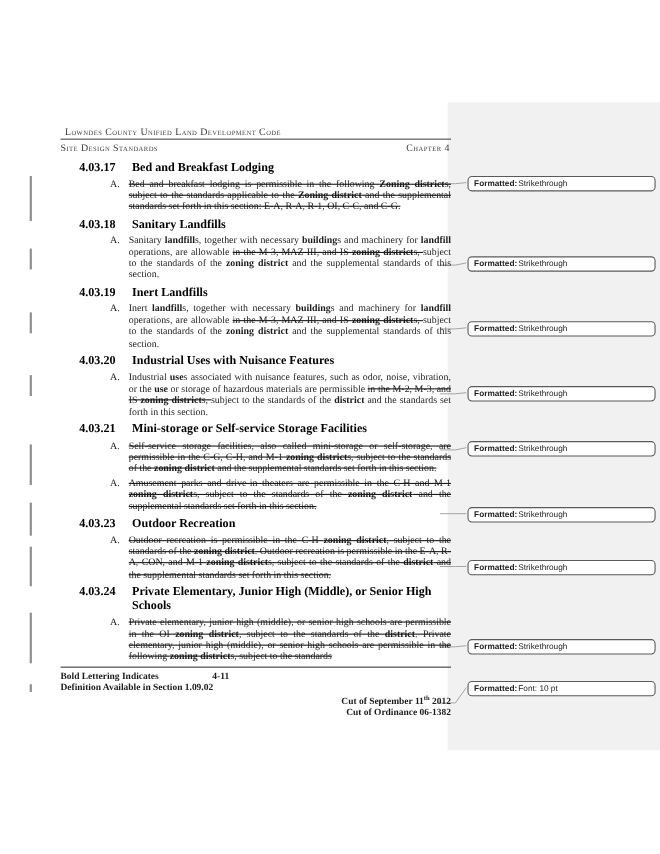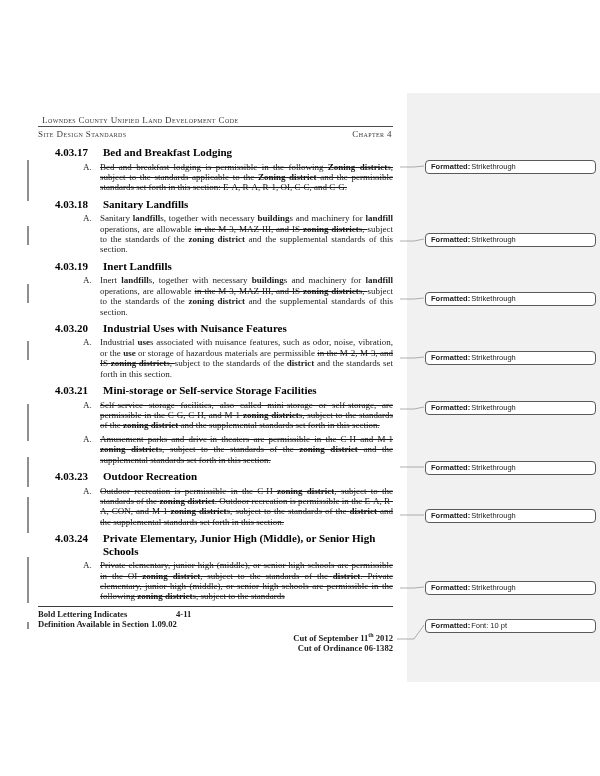--- a/index.html
+++ b/index.html
@@ -1,21 +1,21 @@
 <!DOCTYPE html>
 <html><head>
 <meta charset="utf-8">
 <style>
   html,body{margin:0;padding:0;background:#ffffff;}
   #screen{position:relative;width:600px;height:776px;background:#ffffff;overflow:hidden;
           font-family:"Liberation Serif",serif;color:#1b1b1b;}
   .markup-area{position:absolute;left:407px;top:93px;width:193px;height:589px;background:#f1f1f1;}
   #connectors{position:absolute;left:0;top:0;width:600px;height:776px;pointer-events:none;}
   .rev-bar{position:absolute;left:27px;width:2px;background:#8f8f8f;}
-  .page{position:absolute;left:38px;top:115px;width:355px;}
+  .page{position:absolute;left:55px;top:115px;width:355px;}
   
   .h1{font-variant:small-caps;font-size:9px;letter-spacing:.4px;color:#3a3a3a;padding-left:4px;}
   .hrule{border-top:1px solid #4c4c4c;margin:1px 0 2px 0;}
   .h2row{display:flex;justify-content:space-between;font-variant:small-caps;font-size:9px;
          letter-spacing:.4px;color:#3a3a3a;padding:0 1px 0 0;}
   
   #sections{margin-top:7px;}
   .section{margin-bottom:3px;}
   .sec-heading{display:flex;padding-left:17px;font-weight:bold;font-size:11px;color:#000;
                margin:5px 0 3px 0;line-height:12.5px;}
@@ -81,21 +81,21 @@
     </div>
 
     <div id="sections">
         <div class="section">
           <div class="sec-heading">
             <span class="sec-num">4.03.17</span>
             <span class="sec-title">Bed and Breakfast Lodging</span>
           </div>
           <div class="item">
             <span class="marker">A.</span>
-            <div class="ptext"><span class="st">Bed and breakfast lodging is permissible in the following </span><span class="b st">Zoning district</span><span class="st">s, subject to the standards applicable to the </span><span class="b st">Zoning district</span><span class="st"> and the permissible standards set forth in this section: E-A, R-A, R-1, OI, C-C, and C-G.</span></div>
+            <div class="ptext"><span class="st">Bed and breakfast lodging is permissible in the following </span><span class="b st">Zoning district</span><span class="st">s, subject to the standards applicable to the </span><span class="b st">Zoning district</span><span class="st"> and the supplemental standards set forth in this section: E-A, R-A, R-1, OI, C-C, and C-G.</span></div>
           </div>
         </div>
         <div class="section">
           <div class="sec-heading">
             <span class="sec-num">4.03.18</span>
             <span class="sec-title">Sanitary Landfills</span>
           </div>
           <div class="item">
             <span class="marker">A.</span>
             <div class="ptext"><span>Sanitary </span><span class="b">landfill</span><span>s, together with necessary </span><span class="b">building</span><span>s and machinery for </span><span class="b">landfill</span><span> operations, are allowable </span><span class="st">in the M-3, MAZ III, and IS </span><span class="b st">zoning district</span><span class="st">s, </span><span>subject to the standards of the </span><span class="b">zoning district</span><span> and the supplemental standards of this section.</span></div>

